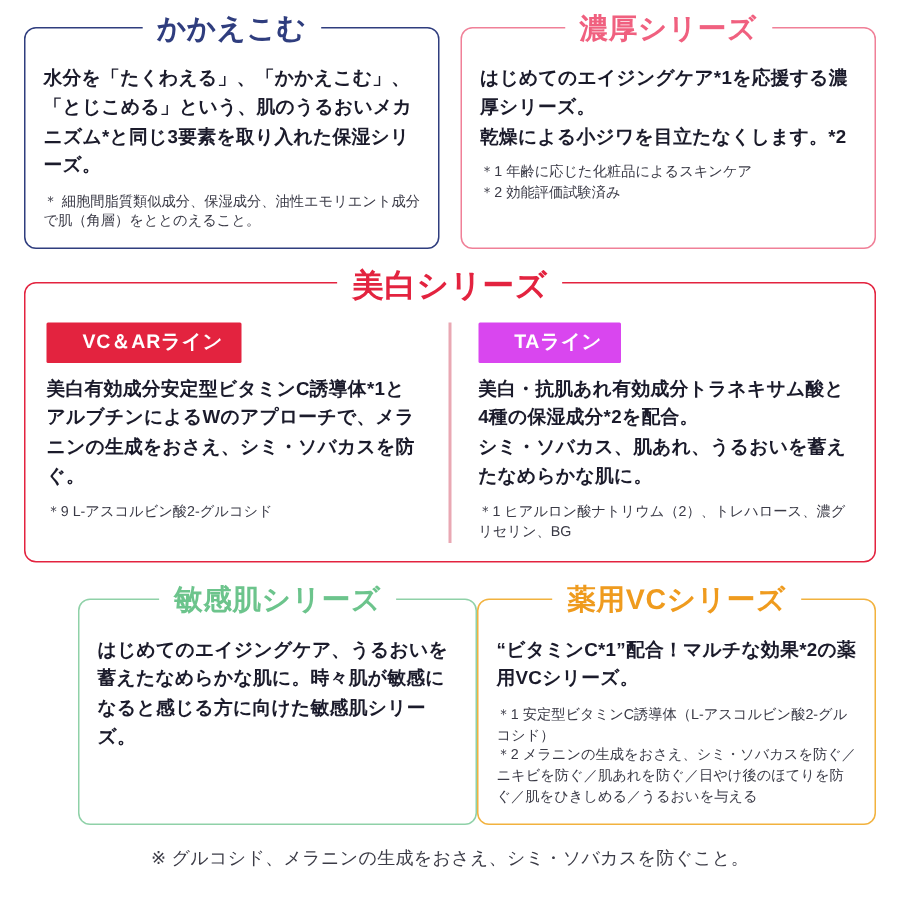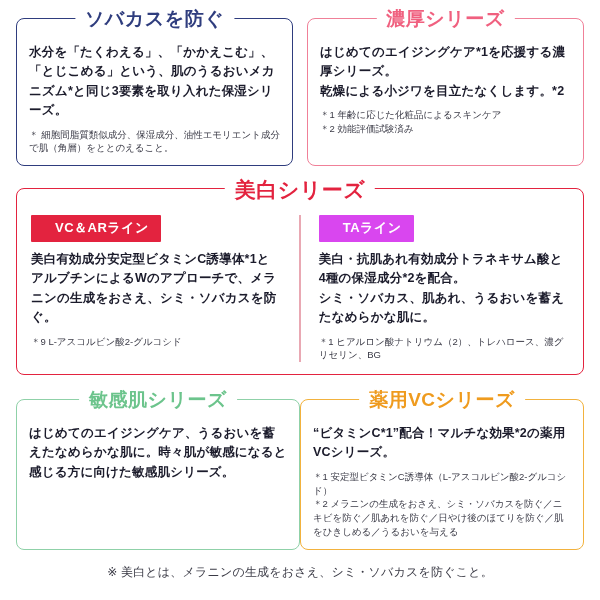--- a/index.html
+++ b/index.html
@@ -104,20 +104,21 @@
     width: 1.5px;
     background: #e9a8b3;
     align-self: stretch;
   }
 
   
   .row3 {
     margin-top: 24px;
     display: flex;
     align-items: stretch;
+    margin-left: 36px;
   }
   .row3 .card { flex: 1 1 0; min-height: 120px; }
   .c-green { border-color: #8fd1a8; }
   .c-green .card-title { color: #6cc48c; }
   .c-orange { border-color: #f2b23e; }
   .c-orange .card-title { color: #ef9b1e; }
 
   
   .footer {
     margin-top: 14px;
@@ -128,21 +129,21 @@
   }
 </style>
 </head>
 <body>
 
 <div class="page">
 
   <div class="row1">
 
     <div class="card c-blue">
-      <div class="card-title">ソバカスを防ぐ</div>
+      <div class="card-title">かかえこむ</div>
       <div class="body-text">水分を「たくわえる」、「かかえこむ」、「とじこめる」という、肌のうるおいメカニズム*と同じ3要素を取り入れた保湿シリーズ。</div>
       <div class="note">＊ 細胞間脂質類似成分、保湿成分、油性エモリエント成分で肌（角層）をととのえること。</div>
     </div>
 
     <div class="card c-pink">
       <div class="card-title">濃厚シリーズ</div>
       <div class="body-text" style="white-space:pre-line">はじめてのエイジングケア*1を応援する濃厚シリーズ。
 乾燥による小ジワを目立たなくします。*2</div>
       <div class="note" style="white-space:pre-line">＊1 年齢に応じた化粧品によるスキンケア
 ＊2 効能評価試験済み</div>
@@ -182,15 +183,15 @@
 
     <div class="card c-orange">
       <div class="card-title">薬用VCシリーズ</div>
       <div class="body-text">“ビタミンC*1”配合！マルチな効果*2の薬用VCシリーズ。</div>
       <div class="note" style="white-space:pre-line">＊1 安定型ビタミンC誘導体（L-アスコルビン酸2-グルコシド）
 ＊2 メラニンの生成をおさえ、シミ・ソバカスを防ぐ／ニキビを防ぐ／肌あれを防ぐ／日やけ後のほてりを防ぐ／肌をひきしめる／うるおいを与える</div>
     </div>
 
   </div>
 
-  <div class="footer">※ 美白とは、メラニンの生成をおさえ、シミ・ソバカスを防ぐこと。</div>
+  <div class="footer">※ グルコシド、メラニンの生成をおさえ、シミ・ソバカスを防ぐこと。</div>
 
 </div>
 
 </body></html>

